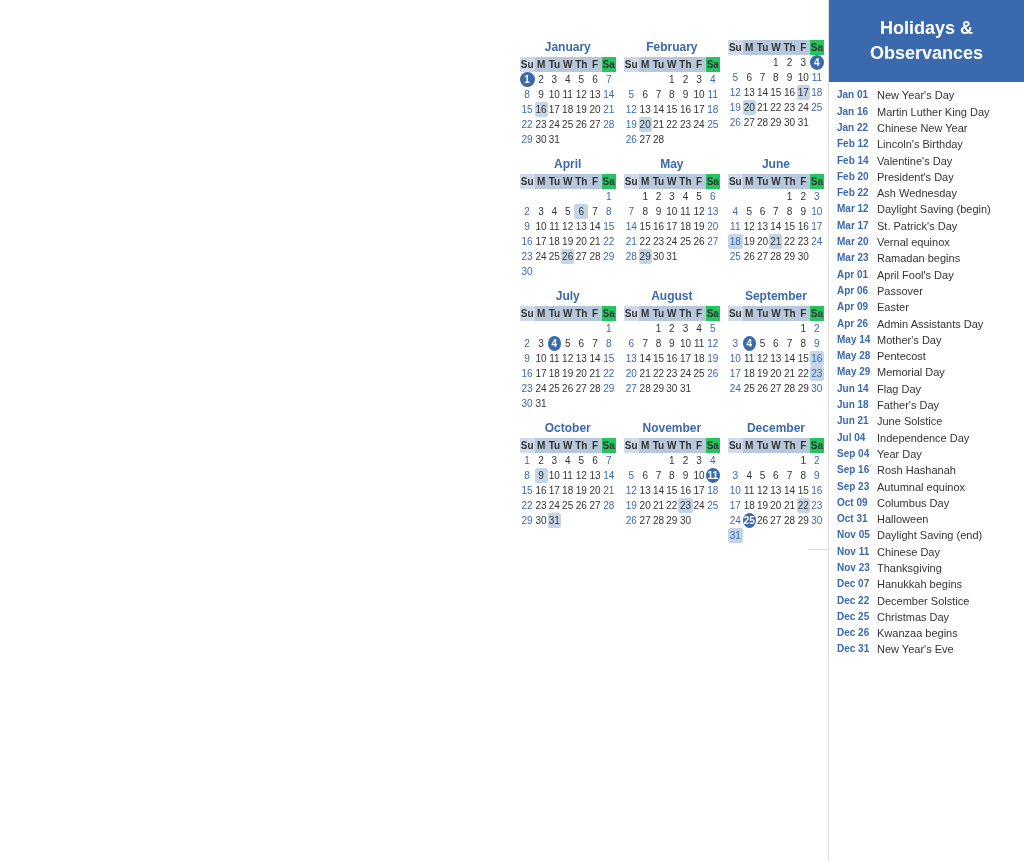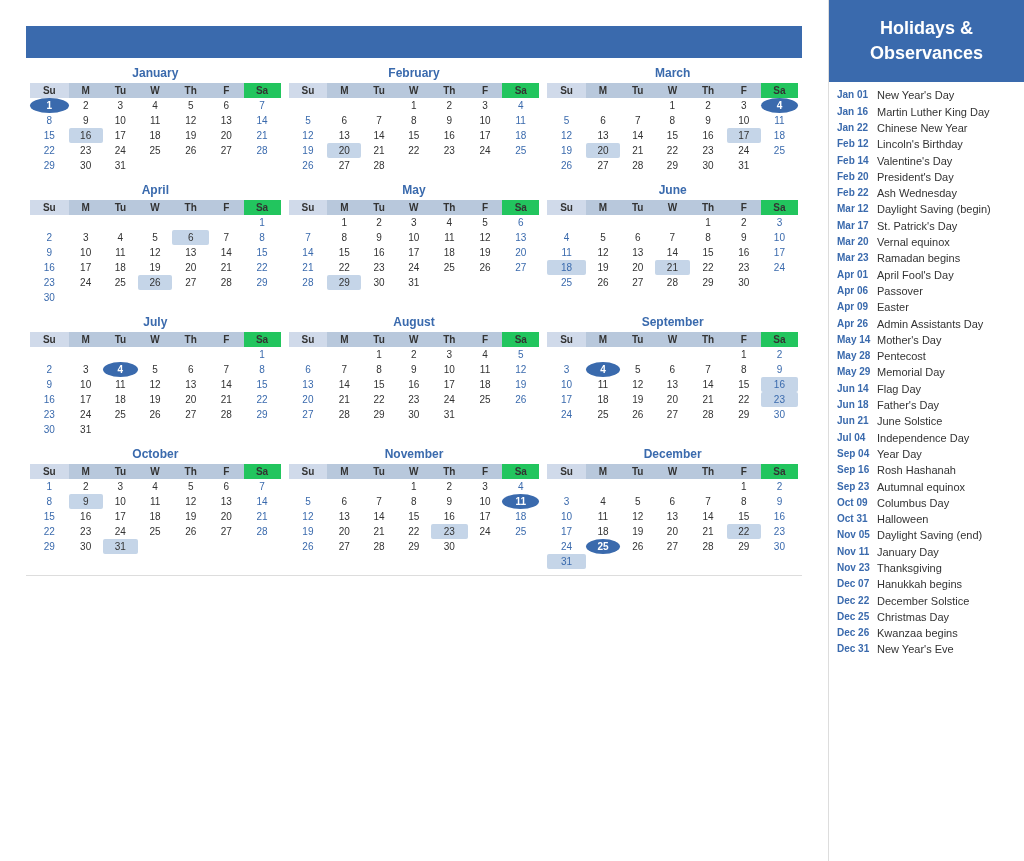--- a/index.html
+++ b/index.html
@@ -10,23 +10,24 @@
       min-height: 861px;
       display: flex;
       flex-direction: column;
     }
     .main-wrapper {
       display: flex;
       flex: 1;
     }
     .calendar-section {
       flex: 1;
-      padding: 26px;
+      padding: 0;
       display: flex;
       flex-direction: column;
+      align-items: flex-end;
     }
     .sidebar {
       width: 196px;
       background: #fff;
       border-left: 1px solid #ddd;
     }
     .header {
       background: #3a6aad;
       color: white;
       text-align: center;
@@ -257,21 +258,20 @@
                 <td>28</td>
                 <td></td>
                 <td></td>
                 <td></td>
                 <td></td>
               </tr>
             </tbody>
           </table>
         </div>
         <div class="month">
-          <div class="month-title">March</div>
           <table class="cal-table">
             <thead>
               <tr>
                 <th class="sun-th">Su</th>
                 <th>M</th>
                 <th>Tu</th>
                 <th>W</th>
                 <th>Th</th>
                 <th>F</th>
                 <th class="sat-th">Sa</th>
@@ -1037,21 +1037,21 @@
         <div class="item">
           <span class="date">Oct 31</span>
           <span class="desc">Halloween</span>
         </div>
         <div class="item">
           <span class="date">Nov 05</span>
           <span class="desc">Daylight Saving (end)</span>
         </div>
         <div class="item">
           <span class="date">Nov 11</span>
-          <span class="desc">January Day</span>
+          <span class="desc">Chinese Day</span>
         </div>
         <div class="item">
           <span class="date">Nov 23</span>
           <span class="desc">Thanksgiving</span>
         </div>
         <div class="item">
           <span class="date">Dec 07</span>
           <span class="desc">Hanukkah begins</span>
         </div>
         <div class="item">

